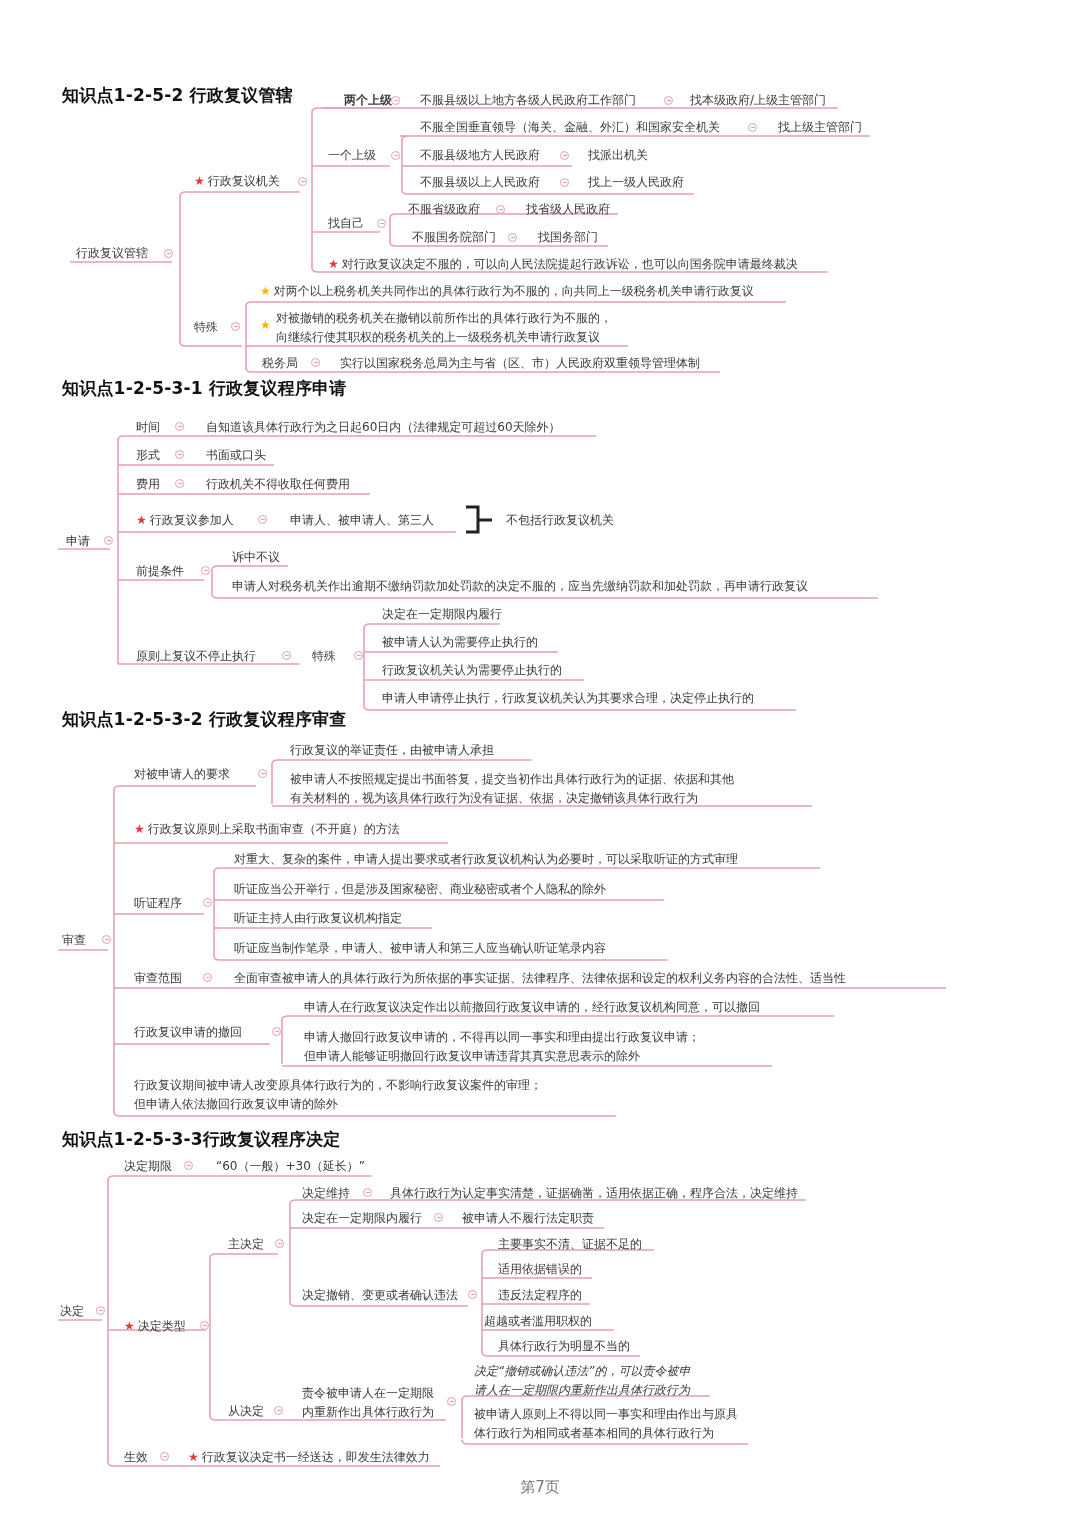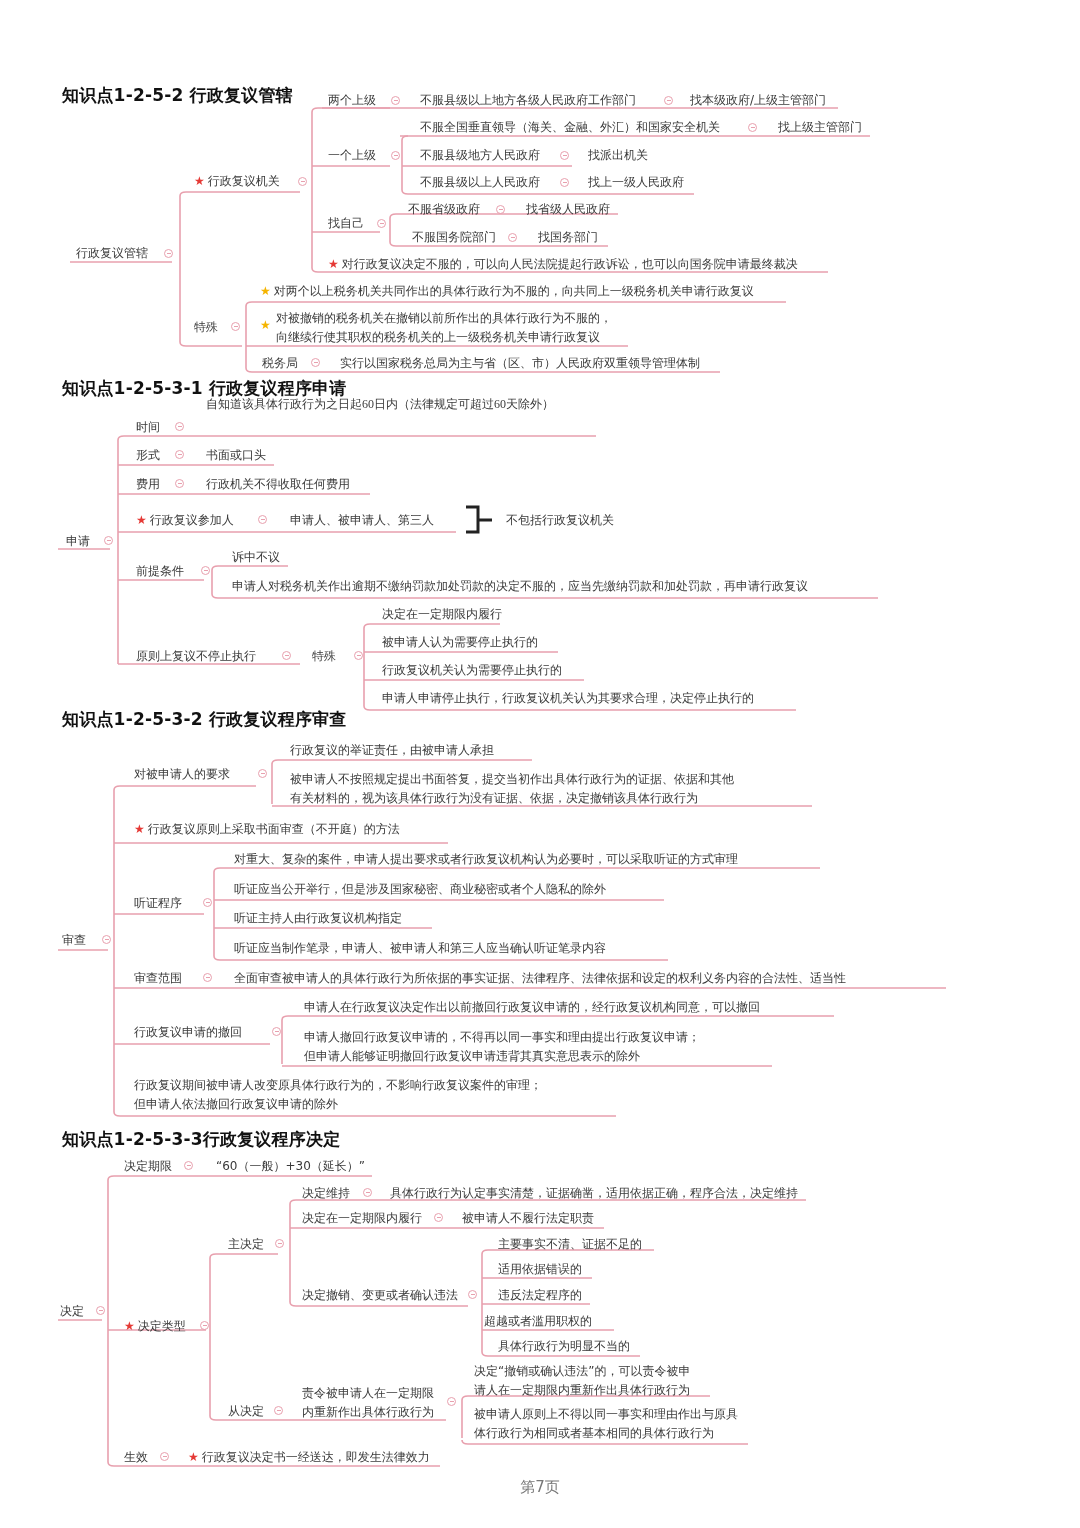--- a/index.html
+++ b/index.html
@@ -52,21 +52,21 @@
   <path d="M466 507 H478 V532 H466 M478 520 H492" fill="none" stroke="#222" stroke-width="3"></path>
 </svg>
 
 <div class="h" style="left:62px;top:84px;">知识点1-2-5-2 行政复议管辖</div>
 <div class="n" style="left:76px;top:246px;">行政复议管辖</div>
 <span class="c" style="left:164px;top:249px;"></span>
 
 <div class="n" style="left:194px;top:174px;"><span class="star">★</span><span>行政复议机关</span></div>
 <span class="c" style="left:298px;top:177px;"></span>
 
-<div class="n" style="left:328px;top:93px;">两个上级</div>
+<div class="n" style="left:344px;top:93px;font-weight:bold;">两个上级</div>
 <span class="c" style="left:391px;top:96px;"></span>
 <div class="n" style="left:420px;top:93px;">不服县级以上地方各级人民政府工作部门</div>
 <span class="c" style="left:664px;top:96px;"></span>
 <div class="n" style="left:690px;top:93px;">找本级政府/上级主管部门</div>
 
 <div class="n" style="left:328px;top:148px;">一个上级</div>
 <span class="c" style="left:391px;top:151px;"></span>
 <div class="n" style="left:420px;top:120px;">不服全国垂直领导（海关、金融、外汇）和国家安全机关</div>
 <span class="c" style="left:748px;top:123px;"></span>
 <div class="n" style="left:778px;top:120px;">找上级主管部门</div>
@@ -96,21 +96,21 @@
 <div class="n" style="left:262px;top:356px;">税务局</div>
 <span class="c" style="left:311px;top:358px;"></span>
 <div class="n" style="left:340px;top:356px;">实行以国家税务总局为主与省（区、市）人民政府双重领导管理体制</div>
 
 <div class="h" style="left:62px;top:377px;">知识点1-2-5-3-1 行政复议程序申请</div>
 <div class="n" style="left:66px;top:534px;">申请</div>
 <span class="c" style="left:104px;top:536px;"></span>
 
 <div class="n" style="left:136px;top:420px;">时间</div>
 <span class="c" style="left:175px;top:422px;"></span>
-<div class="n" style="left:206px;top:397px;font-family:Liberation Serif, serif;">自知道该具体行政行为之日起60日内（法律规定可超过60天除外）</div>
+<div class="n" style="left:206px;top:420px;">自知道该具体行政行为之日起60日内（法律规定可超过60天除外）</div>
 
 <div class="n" style="left:136px;top:448px;">形式</div>
 <span class="c" style="left:175px;top:450px;"></span>
 <div class="n" style="left:206px;top:448px;">书面或口头</div>
 
 <div class="n" style="left:136px;top:477px;">费用</div>
 <span class="c" style="left:175px;top:479px;"></span>
 <div class="n" style="left:206px;top:477px;">行政机关不得收取任何费用</div>
 
 <div class="n" style="left:136px;top:513px;"><span class="star">★</span><span>行政复议参加人</span></div>
@@ -192,21 +192,21 @@
 <div class="n" style="left:498px;top:1262px;">适用依据错误的</div>
 <div class="n" style="left:498px;top:1288px;">违反法定程序的</div>
 <div class="n" style="left:484px;top:1314px;">超越或者滥用职权的</div>
 <div class="n" style="left:498px;top:1339px;">具体行政行为明显不当的</div>
 
 <div class="n" style="left:228px;top:1404px;">从决定</div>
 <span class="c" style="left:274px;top:1406px;"></span>
 <div class="n two" style="left:302px;top:1384px;">责令被申请人在一定期限
 内重新作出具体行政行为</div>
 <span class="c" style="left:447px;top:1397px;"></span>
-<div class="n two" style="left:474px;top:1362px;">决定“撤销或确认违法”的，可以责令被申
+<div class="n two" style="left:474px;top:1362px;font-style:italic;">决定“撤销或确认违法”的，可以责令被申
 请人在一定期限内重新作出具体行政行为</div>
 <div class="n two" style="left:474px;top:1405px;">被申请人原则上不得以同一事实和理由作出与原具
 体行政行为相同或者基本相同的具体行政行为</div>
 
 <div class="n" style="left:124px;top:1450px;">生效</div>
 <span class="c" style="left:160px;top:1452px;"></span>
 <div class="n" style="left:188px;top:1450px;"><span class="star">★</span><span>行政复议决定书一经送达，即发生法律效力</span></div>
 
 <div class="page">第7页</div>
 

